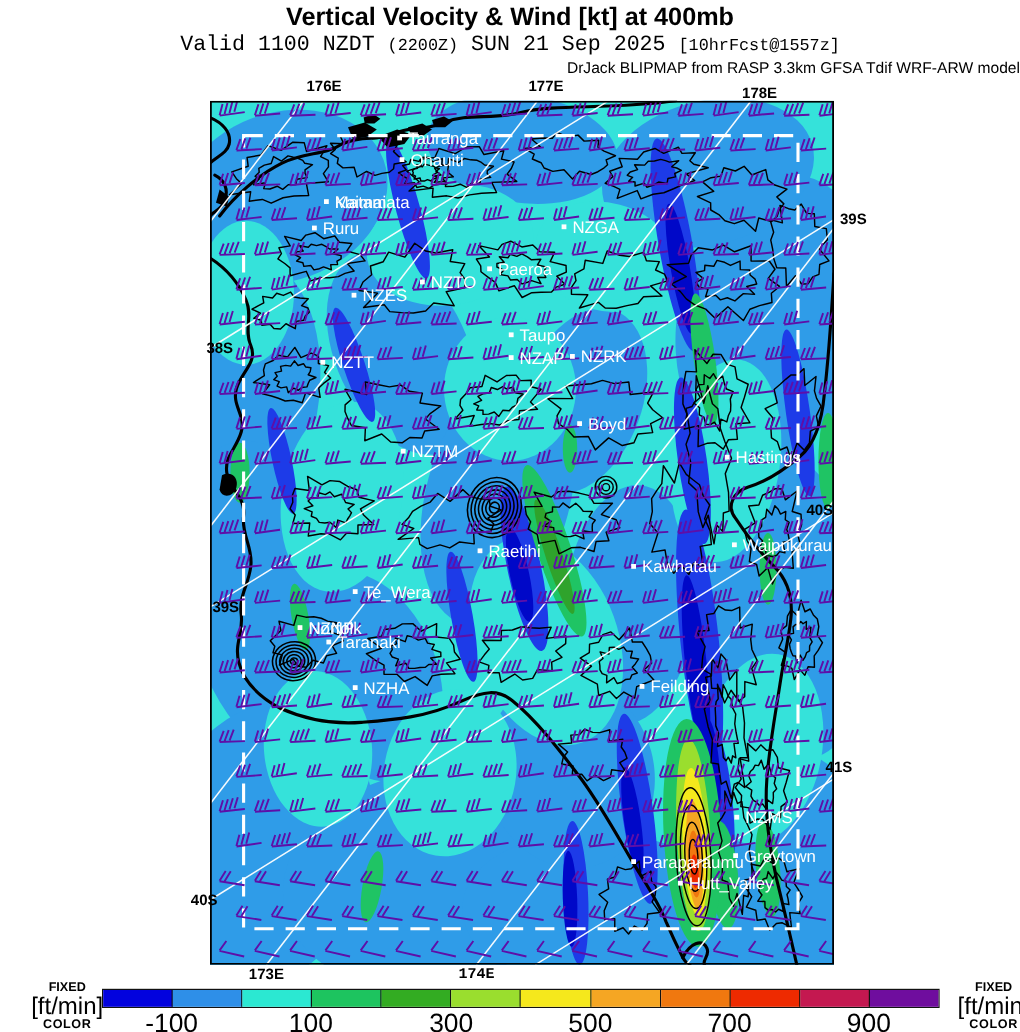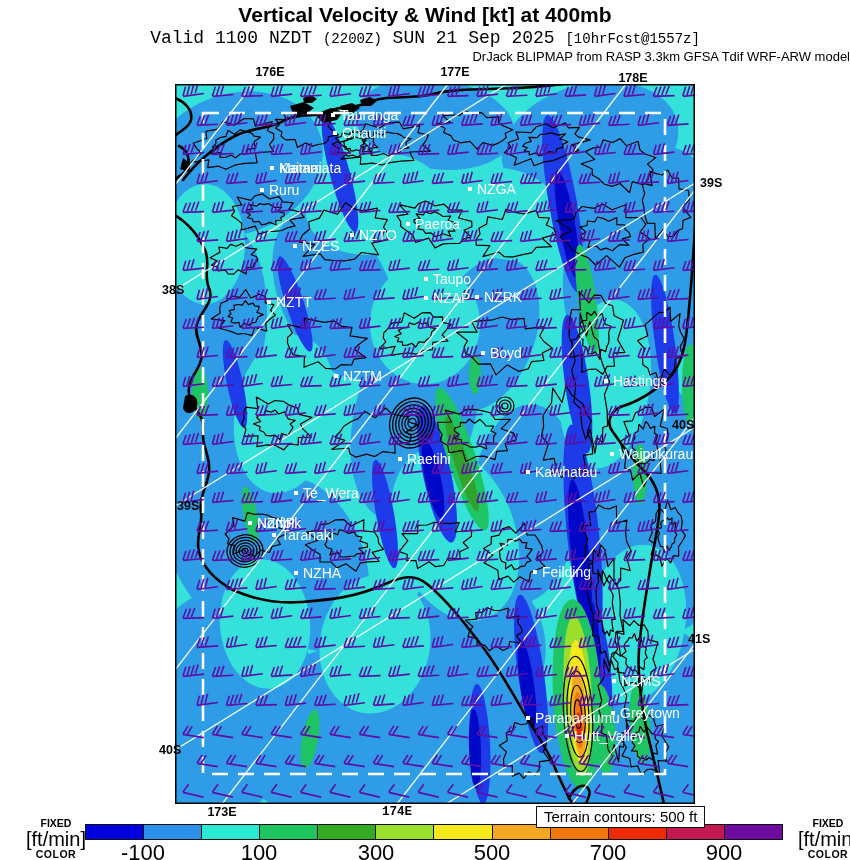--- a/index.html
+++ b/index.html
@@ -773,21 +773,21 @@
       <rect x="0.75" y="0.75" width="518.5" height="718.5" fill="none" stroke="#000" stroke-width="1.5"></rect>
     </svg>
   </div>
 
   <div id="edge-labels">
       <div class="edge-label" style="left: 245px; width: 50px; text-align: center; top: 65px;">176E</div>
       <div class="edge-label" style="left: 430px; width: 50px; text-align: center; top: 65px;">177E</div>
       <div class="edge-label" style="left: 608px; width: 50px; text-align: center; top: 71px;">178E</div>
       <div class="edge-label" style="left: 197px; width: 50px; text-align: center; top: 805px;">173E</div>
       <div class="edge-label" style="left: 372px; width: 50px; text-align: center; top: 805px; font-family: Liberation Mono, monospace;">174E</div>
-      <div class="edge-label" style="left: 162px; top: 283px; text-align: right;">38S</div>
+      <div class="edge-label" style="left: 172px; top: 283px; text-align: right;">38S</div>
       <div class="edge-label" style="left: 177px; top: 499px;">39S</div>
       <div class="edge-label" style="left: 159px; top: 743px;">40S</div>
       <div class="edge-label" style="left: 700px; top: 176px;">39S</div>
       <div class="edge-label" style="left: 672px; top: 418px;">40S</div>
       <div class="edge-label" style="left: 688px; top: 632px;">41S</div>
     </div>
 
   <div class="cbar" id="cbar" style="width: 698px; left: 85px;">
       <div class="seg" style="width: 58.1667px; background: rgb(2, 2, 222);"></div>
       <div class="seg" style="width: 58.1667px; background: rgb(46, 143, 232);"></div>
@@ -815,15 +815,14 @@
     <div class="u1">FIXED</div>
     <div class="u2">[ft/min]</div>
     <div class="u3">COLOR</div>
   </div>
   <div class="unit-stack" style="left:796px;">
     <div class="u1">FIXED</div>
     <div class="u2">[ft/min]</div>
     <div class="u3">COLOR</div>
   </div>
 
-  <div class="terrain-note">Terrain contours: 500 ft</div>
 
 </div>
 
 </body></html>

